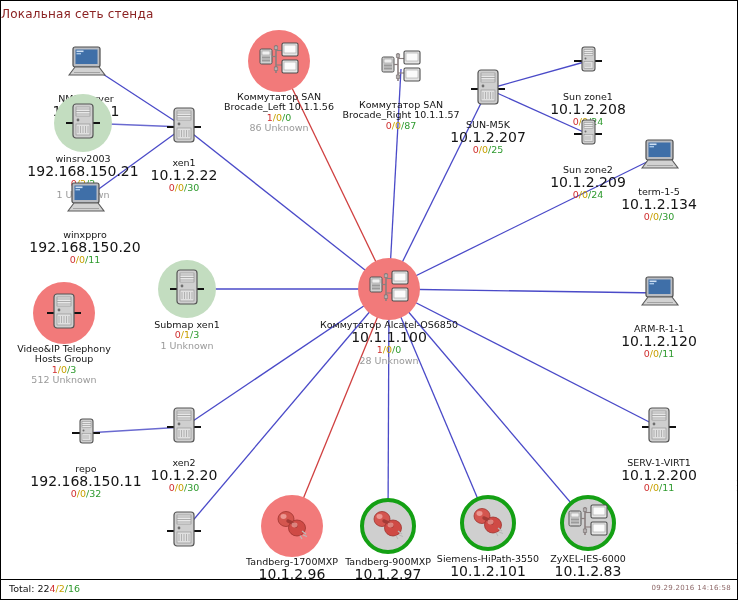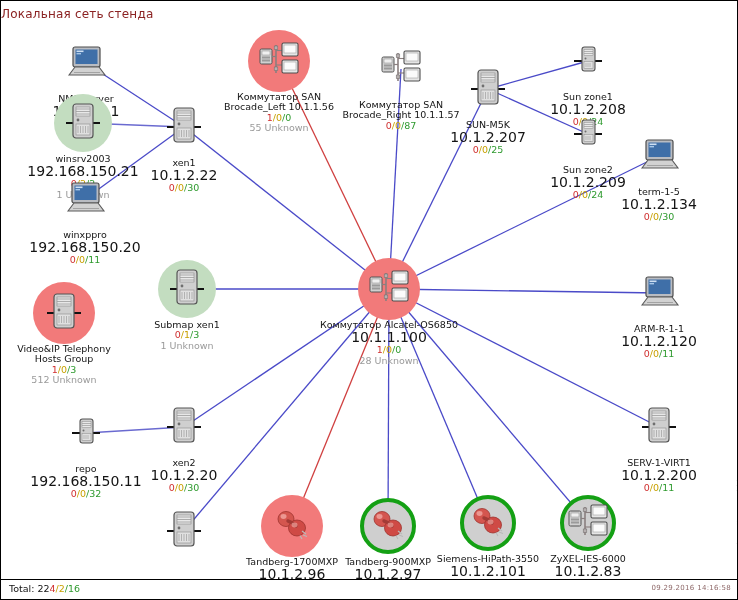--- a/index.html
+++ b/index.html
@@ -268,21 +268,21 @@
       <rect x="25" y="4" width="16" height="13" rx="1.5" fill="#e6e6e6" stroke="#4f4f4f" stroke-width="1.1"></rect>
       <rect x="27" y="6" width="12" height="8" fill="#fbfbfb" stroke="#a2a2a2" stroke-width=".6"></rect>
       <rect x="25" y="21" width="16" height="13" rx="1.5" fill="#e6e6e6" stroke="#4f4f4f" stroke-width="1.1"></rect>
       <rect x="27" y="23" width="12" height="8" fill="#fbfbfb" stroke="#a2a2a2" stroke-width=".6"></rect>
     </svg></span>
         </div>
         <div class="labels">
           <div class="lbl-name">Коммутатор SAN</div>
           <div class="lbl-name">Brocade_Left 10.1.1.56</div>
           <div class="lbl-counts"><span class="c-red">1</span><span class="c-yel">/</span><span class="c-yel">0</span><span class="c-grn">/</span><span class="c-grn">0</span></div>
-          <div class="lbl-unknown">55 Unknown</div>
+          <div class="lbl-unknown">86 Unknown</div>
         </div>
       </div>
       <div class="node" style="left: 400px; top: 38px;">
         <div class="halo">
           <span class="ico"><svg width="44" height="40" viewBox="0 0 44 40">
       <rect x="3" y="10" width="12" height="15" rx="1.5" fill="#d0d0d0" stroke="#555" stroke-width="1"></rect>
       <rect x="5" y="12" width="8" height="4" fill="#f0f0f0" stroke="#8a8a8a" stroke-width=".5"></rect>
       <rect x="5" y="17.5" width="8" height="2" fill="#9a9a9a"></rect>
       <rect x="5" y="20.5" width="8" height="2" fill="#9a9a9a"></rect>
       <line x1="19" y1="6" x2="19" y2="34" stroke="#8a7f7f" stroke-width="1.6"></line>

